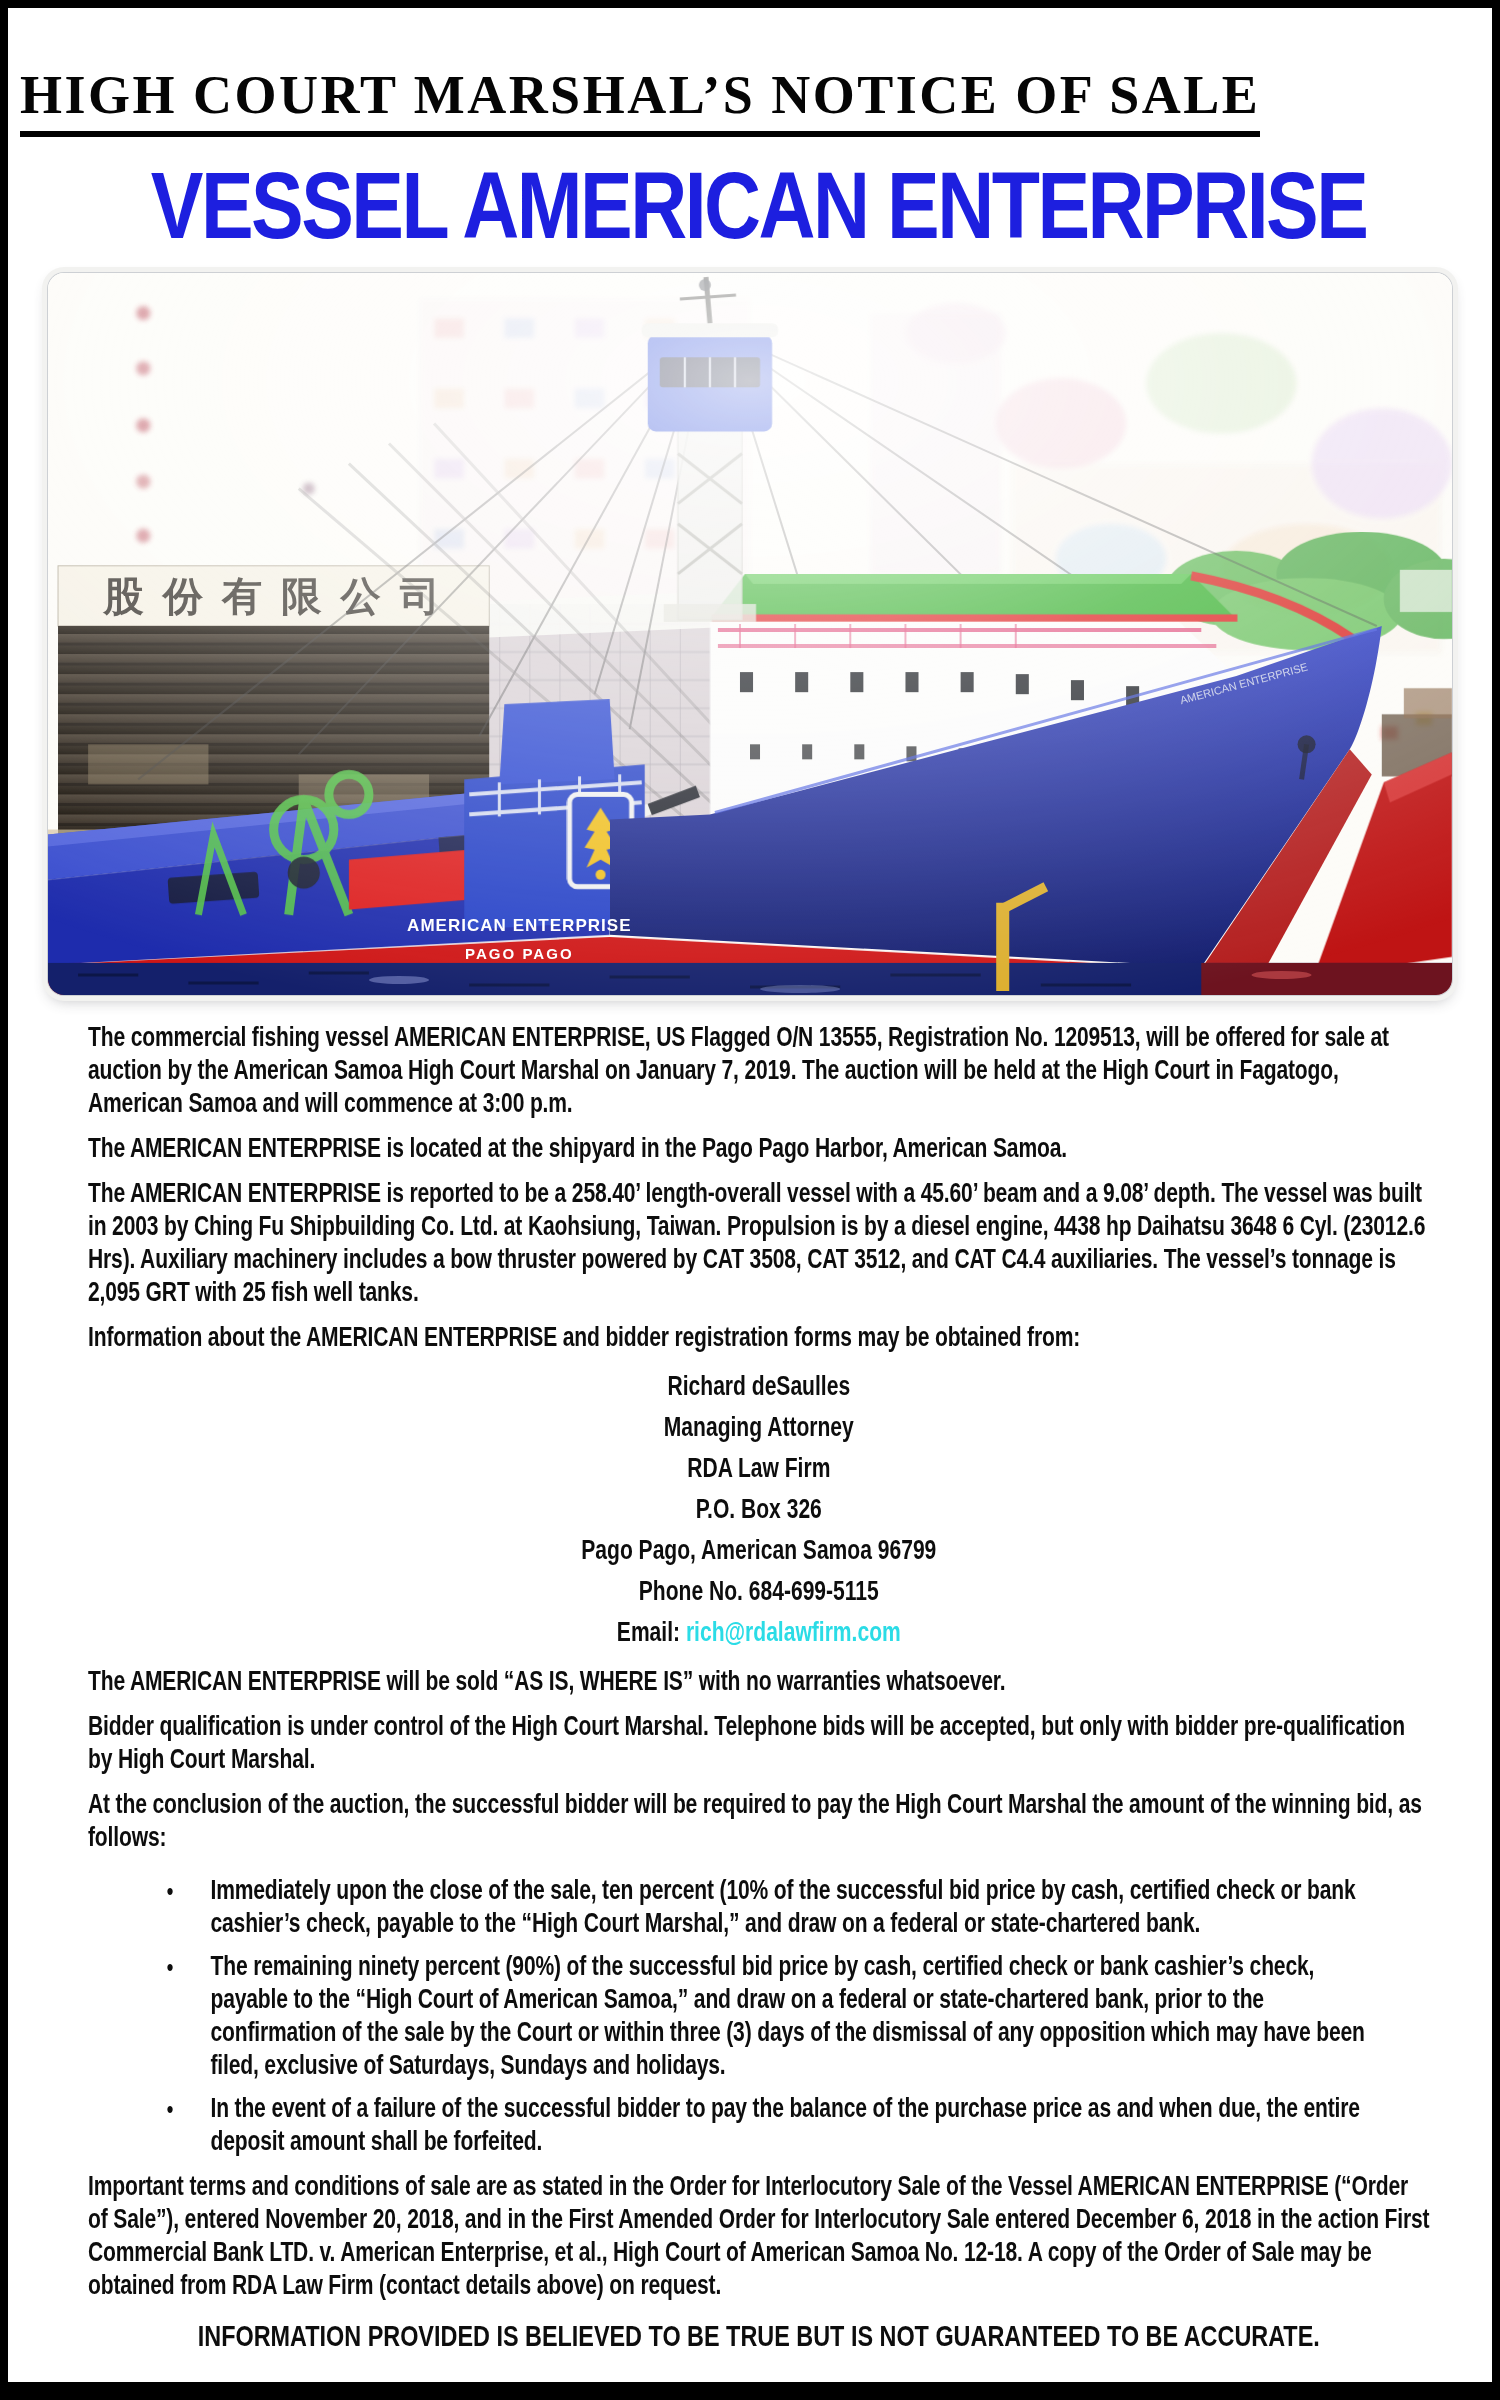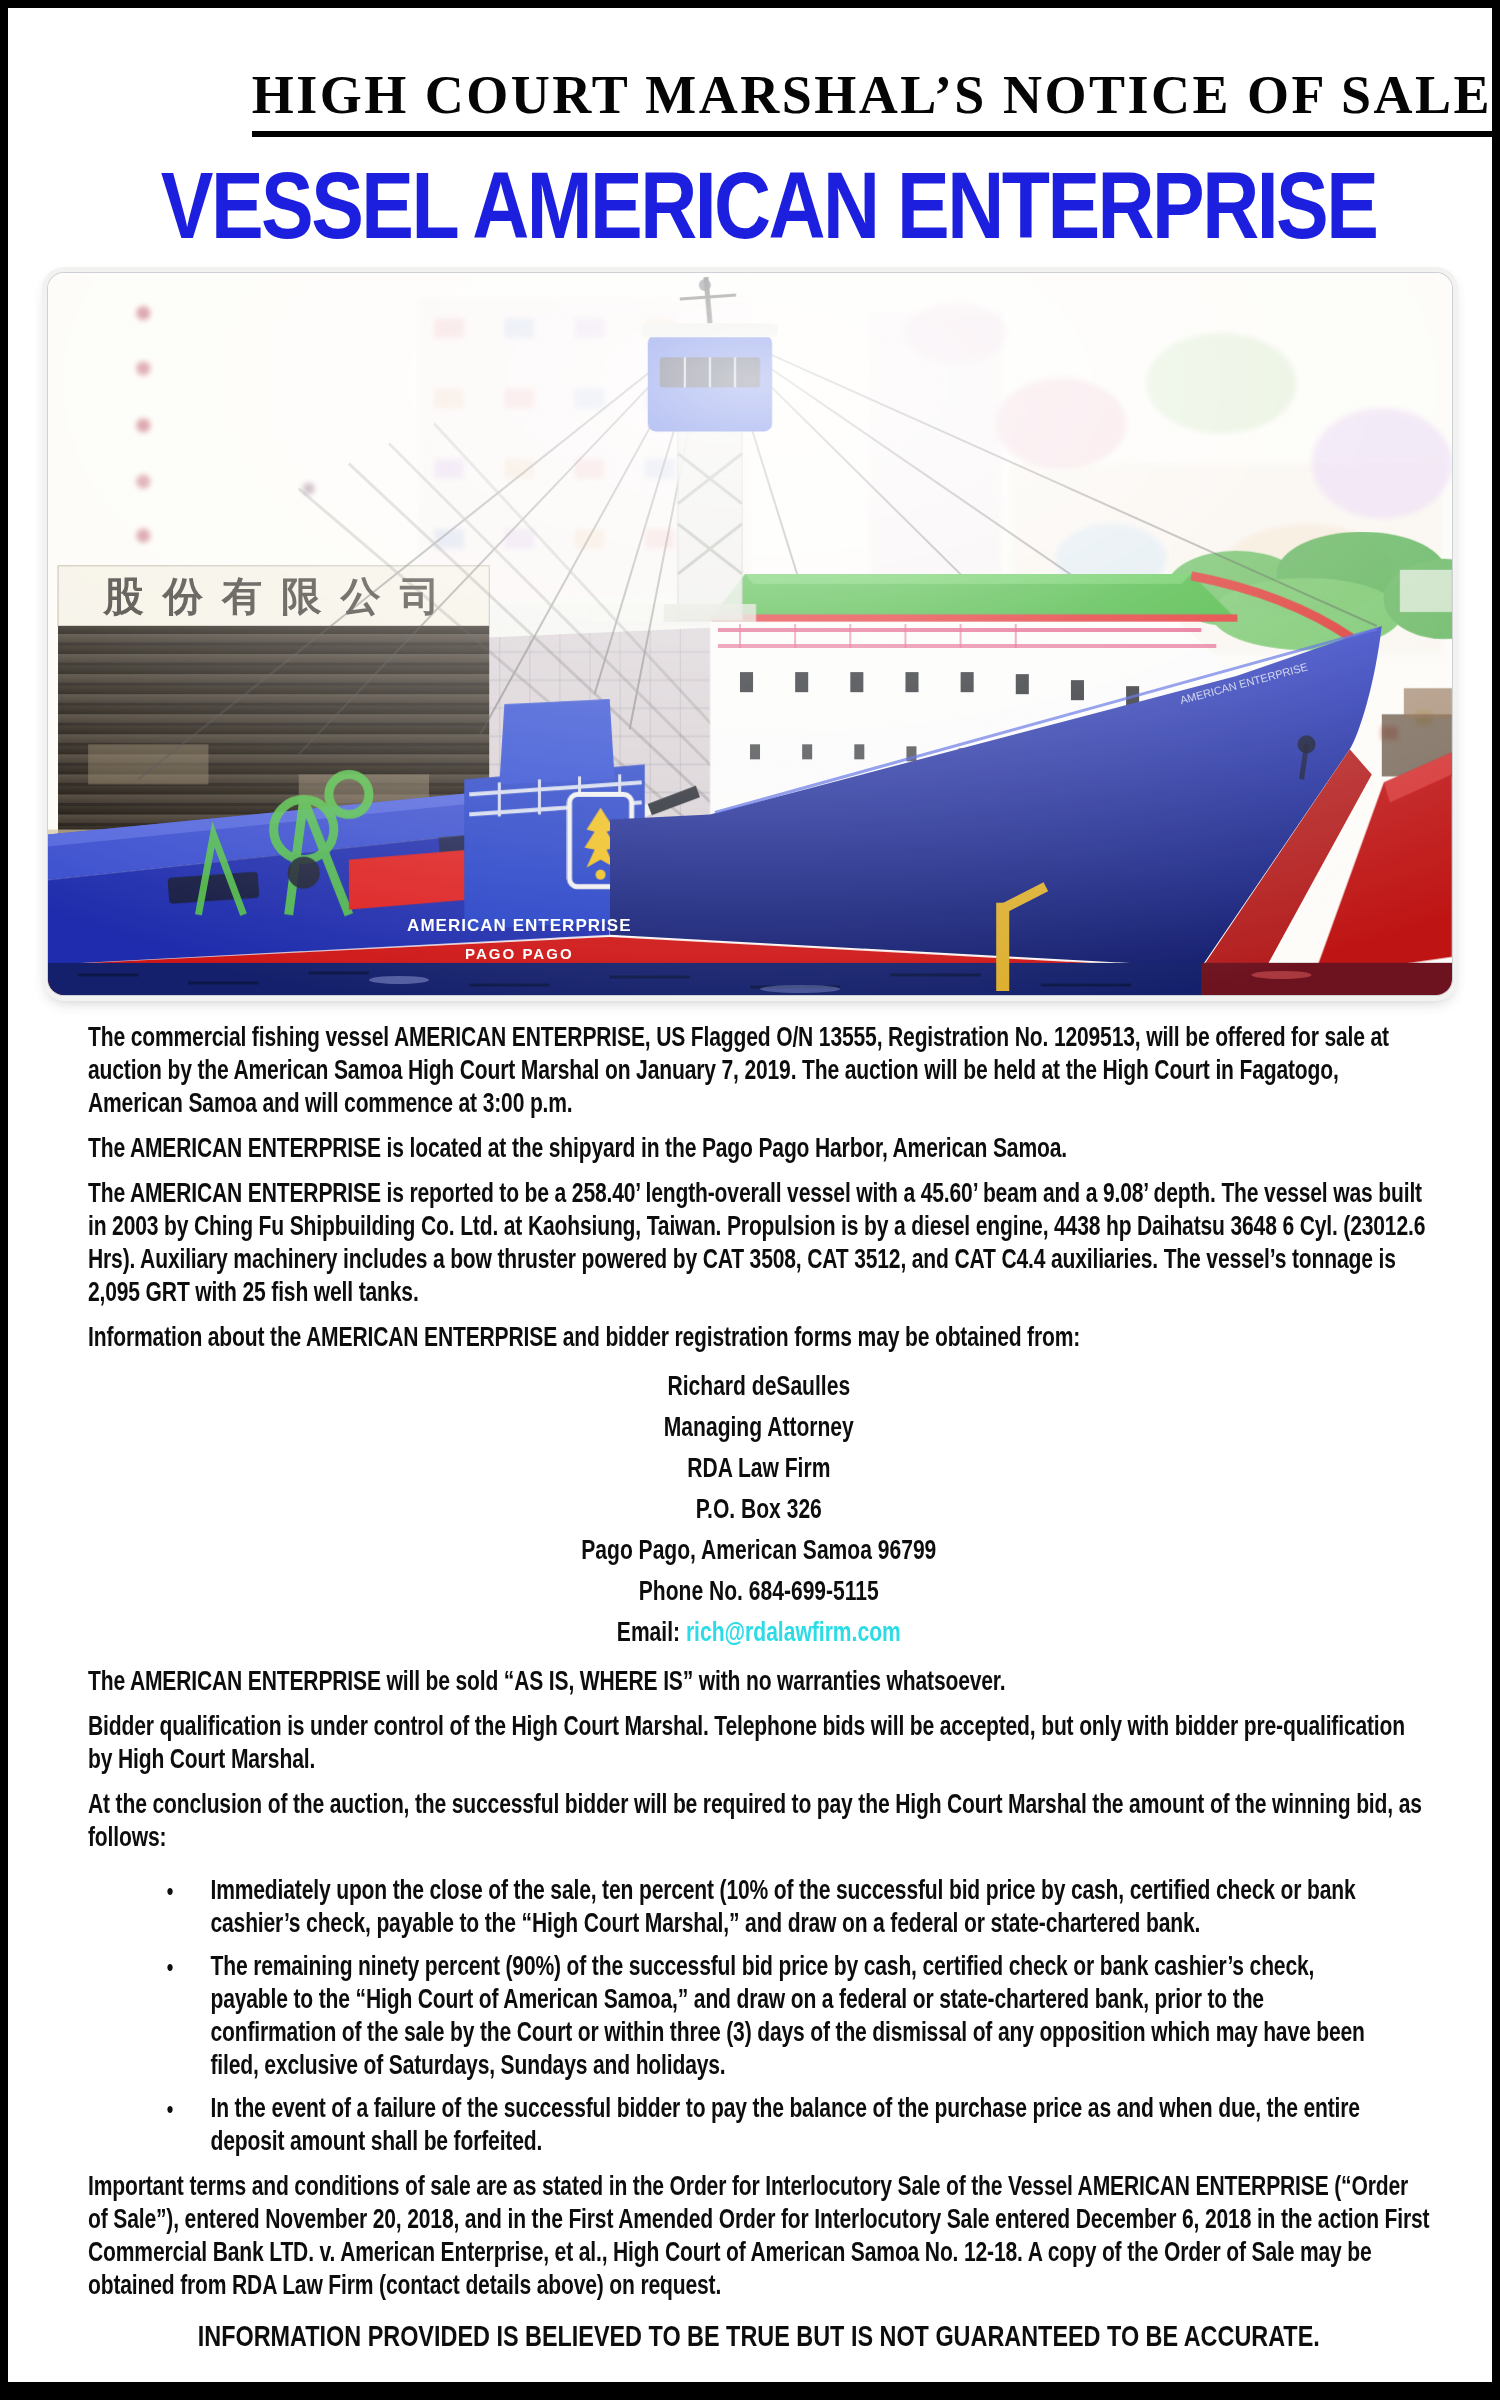--- a/index.html
+++ b/index.html
@@ -2,27 +2,27 @@
 <html style="--accent_blue: #1d1fdf; --link_cyan: #2bdce6; --text_black: #0d0d0d; --hull_blue: #1e2cad; --boot_stripe_red: #cf1616;"><head>
 <meta charset="utf-8">
 <style>
   html,body { margin:0; padding:0; background:#555; }
   .page {
     position:relative; width:1500px; height:2400px; box-sizing:border-box;
     background:#ffffff; border:8px solid #000; border-bottom-width:18px;
     overflow:hidden; font-family:"Liberation Sans", sans-serif; color:#0d0d0d;
   }
   
-  .h1wrap { margin:60px 0 0; text-align:right; line-height:1; }
+  .h1wrap { margin:60px 12px 0; text-align:left; line-height:1; }
   .title-main {
     display:inline-block; font-family:"Liberation Serif", serif; font-weight:bold;
     font-size:54px; letter-spacing:2.5px; color:#050505;
     padding-bottom:9px; border-bottom:6px solid #000; white-space:nowrap;
   }
-  .h2wrap { margin:22px 0 0; text-align:right; line-height:1;padding-left:17px; }
+  .h2wrap { margin:22px 0 0; text-align:center; line-height:1;padding-left:17px; }
   .title-vessel {
     display:inline-block; font-weight:bold; font-size:94px; letter-spacing:-3px;
     color:var(--accent_blue,#1d1fdf); transform:scaleX(.84); transform-origin:center;
     white-space:nowrap;
   }
   
   .photo {
     width:1404px; height:722px; margin:20px auto 0; border-radius:16px; overflow:hidden;
     box-shadow:0 0 0 1px #cdd0d4, 0 0 0 6px #f2f2f0, 0 6px 14px rgba(60,60,70,.30);
     background:#fdfdfa;

